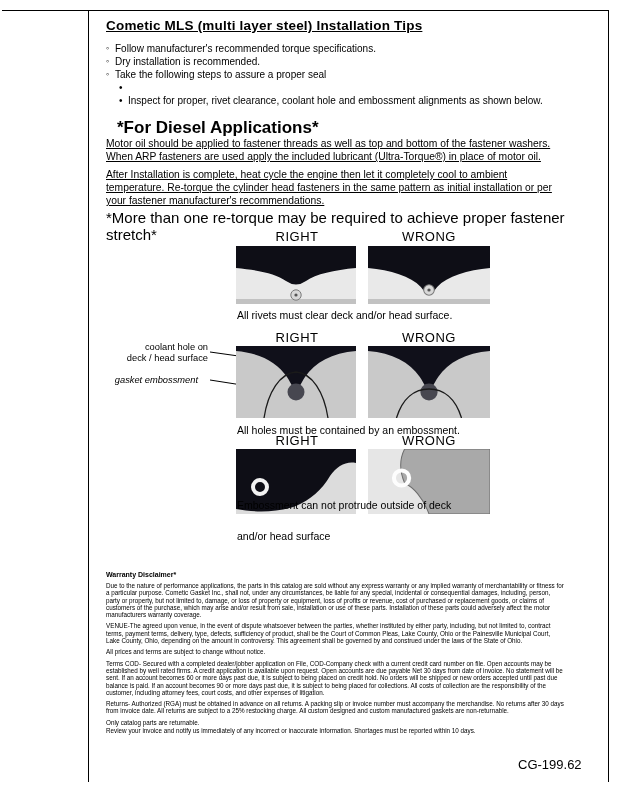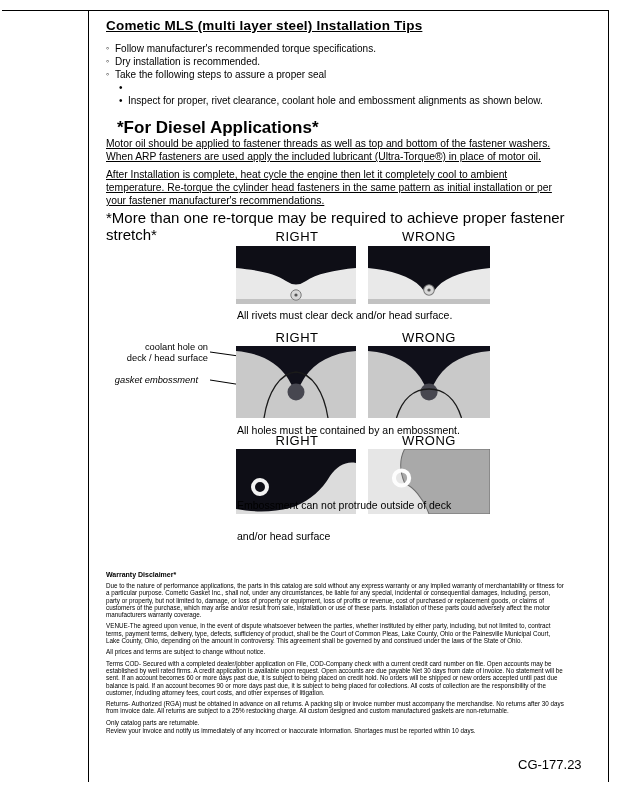--- a/index.html
+++ b/index.html
@@ -159,13 +159,13 @@
   <h3>Warranty Disclaimer*</h3>
   <p>Due to the nature of performance applications, the parts in this catalog are sold without any express warranty or any implied warranty of merchantability or fitness for a particular purpose.  Cometic Gasket Inc., shall not, under any circumstances, be liable for any special, incidental or consequential damages, including, person, party or property, but not limited to, damage, or loss of property or equipment, loss of profits or revenue, cost of purchased or replacement goods, or claims of customers of the purchase, which may arise and/or result from sale, installation or use of these parts.  Installation of these parts could adversely affect the motor manufacturers warranty coverage.</p>
   <p>VENUE-The agreed upon venue, in the event of dispute whatsoever between the parties, whether instituted by either party, including, but not limited to, contract terms, payment terms, delivery, type, defects, sufficiency of product, shall be the Court of Common Pleas, Lake County, Ohio or the Painesville Municipal Court, Lake County, Ohio, depending on the amount in controversy. This agreement shall be governed by and construed under the laws of the State of Ohio.</p>
   <p>All prices and terms are subject to change without notice.</p>
   <p>Terms COD- Secured with a completed dealer/jobber application on File, COD-Company check with a current credit card number on file.  Open accounts may be established by well rated firms.  A credit application is available upon request.  Open accounts are due payable Net 30 days from date of invoice.  No statement will be sent.  If an account becomes 60 or more days past due, it is subject to being placed on credit hold.  No orders will be shipped or new orders accepted until past due balance is paid.  If an account becomes 90 or more days past due, it is subject to being placed for collections.  All costs of collection are the responsibility of the customer, including attorney fees, court costs, and other expenses of litigation.</p>
   <p>Returns- Authorized (RGA) must be obtained in advance on all returns.  A packing slip or invoice number must accompany the merchandise.  No returns after 30 days from invoice date.  All returns are subject to a 25% restocking charge.  All custom designed and custom manufactured gaskets are non-returnable.</p>
   <p style="margin-bottom:1px;">Only catalog parts are returnable.</p>
   <p>Review your invoice and notify us immediately of any incorrect or inaccurate information.  Shortages must be reported within 10 days.</p>
 </div>
 
-<div class="abs footer-code">CG-177.23</div>
+<div class="abs footer-code">CG-199.62</div>
 
 </body></html>

